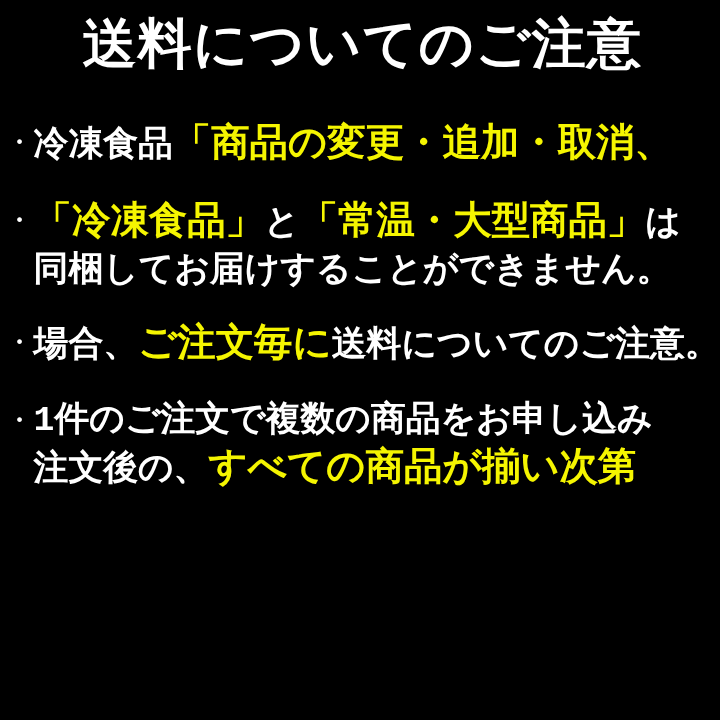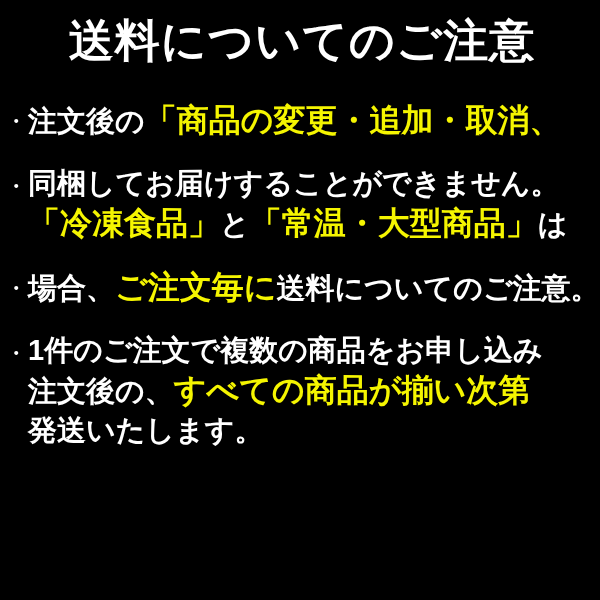--- a/index.html
+++ b/index.html
@@ -15,20 +15,21 @@
   }
   body {
     background: var(--color-background);
     color: var(--color-text);
     font-family: "Liberation Sans", "DejaVu Sans", sans-serif;
   }
   .page {
     width: 600px;
     height: 600px;
     padding: 12px 2px 0 6px;
+    font-family: Liberation Mono, monospace;
   }
   .page-title {
     text-align: center;
     font-size: 45px;
     font-weight: 800;
     letter-spacing: 1px;
     line-height: 58px;
     color: var(--color-text);
     white-space: nowrap;
   }
@@ -71,33 +72,33 @@
 <div class="page">
 
   <h1 class="page-title">送料についてのご注意</h1>
 
   <div class="notice-list">
 
     <div class="notice-item">
       <span class="bullet">・</span>
       <div class="lines">
         <div class="line">
-          <span class="seg-normal">注文後の</span><span class="seg-highlight">「商品の変更・追加・取消、</span>
+          <span class="seg-normal">冷凍食品</span><span class="seg-highlight">「商品の変更・追加・取消、</span>
         </div>
       </div>
     </div>
 
     <div class="notice-item">
       <span class="bullet">・</span>
       <div class="lines">
         <div class="line">
-          <span class="seg-normal">同梱してお届けすることができません。</span>
+          <span class="seg-highlight">「冷凍食品」</span><span class="seg-normal">と</span><span class="seg-highlight">「常温・大型商品」</span><span class="seg-normal">は</span>
         </div>
         <div class="line">
-          <span class="seg-highlight">「冷凍食品」</span><span class="seg-normal">と</span><span class="seg-highlight">「常温・大型商品」</span><span class="seg-normal">は</span>
+          <span class="seg-normal">同梱してお届けすることができません。</span>
         </div>
       </div>
     </div>
 
     <div class="notice-item">
       <span class="bullet">・</span>
       <div class="lines">
         <div class="line">
           <span class="seg-normal">場合、</span><span class="seg-highlight">ご注文毎に</span><span class="seg-normal">送料についてのご注意。</span>
         </div>
@@ -106,20 +107,17 @@
 
     <div class="notice-item">
       <span class="bullet">・</span>
       <div class="lines">
         <div class="line">
           <span class="seg-normal">1件のご注文で複数の商品をお申し込み</span>
         </div>
         <div class="line">
           <span class="seg-normal">注文後の、</span><span class="seg-highlight">すべての商品が揃い次第</span>
         </div>
-        <div class="line">
-          <span class="seg-normal">発送いたします。</span>
-        </div>
       </div>
     </div>
 
   </div>
 </div>
 
 </body></html>

